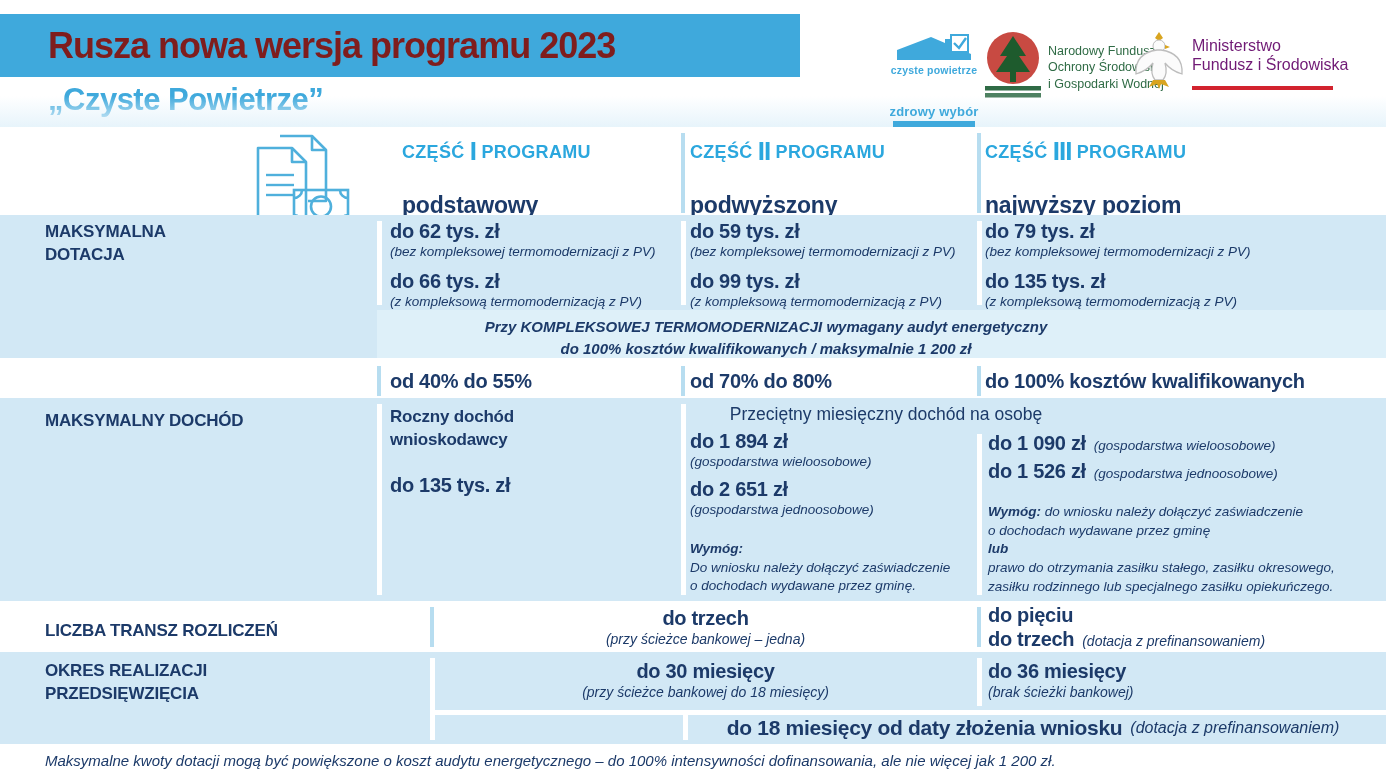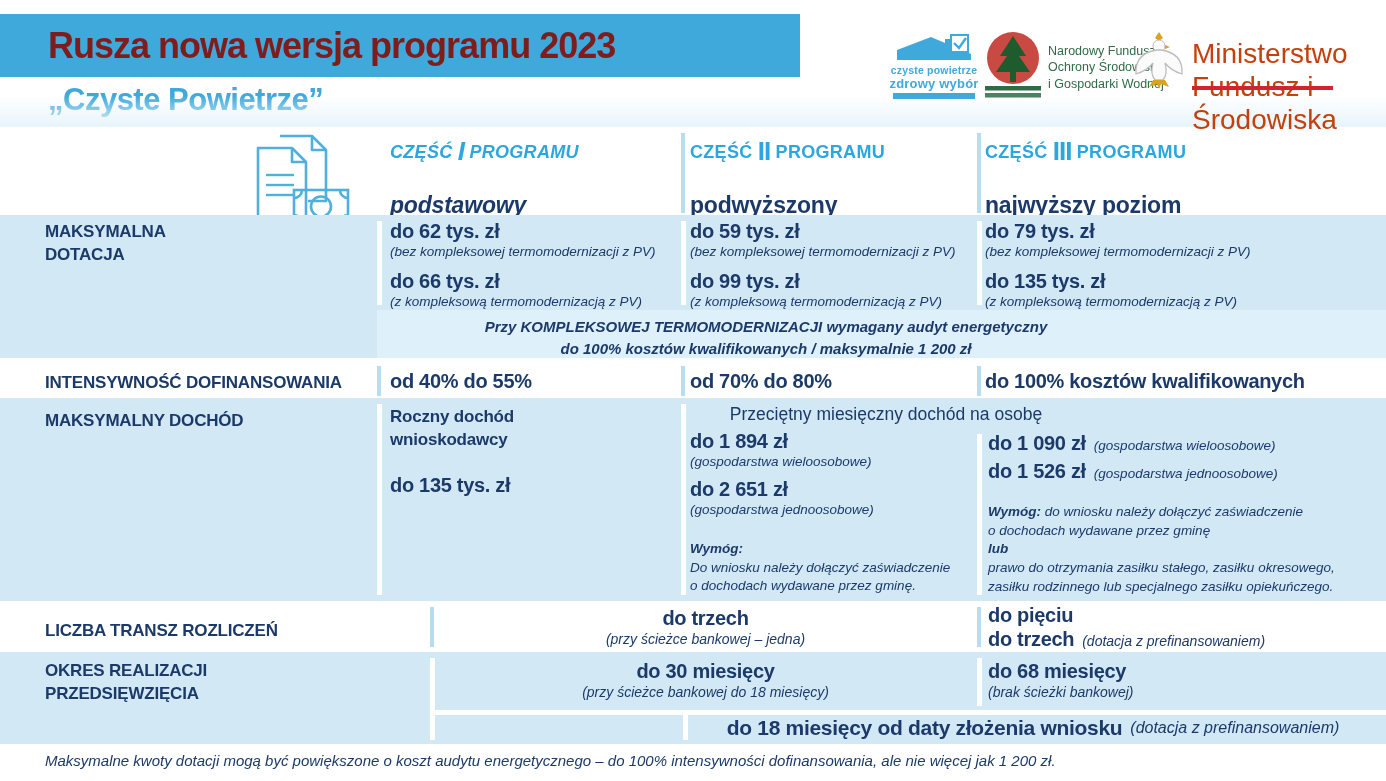--- a/index.html
+++ b/index.html
@@ -16,26 +16,26 @@
   
   .title-band{left:0;top:14px;width:800px;height:63px;background:var(--accent-blue);
               display:flex;align-items:center;}
   .title-text{padding-left:48px;font-size:36px;font-weight:bold;color:#7f1d1d;letter-spacing:-1px;}
   .subtitle-text{left:48px;top:82px;font-size:31px;font-weight:bold;color:var(--accent-blue);letter-spacing:-0.5px;}
   .header-wash{left:0;top:96px;width:1386px;height:31px;background:linear-gradient(rgba(232,244,251,0),#e7f4fb);}
 
   
   .cp-logo{left:886px;top:34px;width:96px;text-align:center;}
   .cp-text1{font-size:10.5px;font-weight:bold;color:var(--accent-blue);letter-spacing:0.2px;}
-  .cp-text2{font-size:13px;font-weight:bold;color:var(--accent-blue);letter-spacing:0.2px;}
+  .cp-text2{font-size:13px;font-weight:bold;color:var(--accent-blue);letter-spacing:0.2px;margin-top:28px;}
   .cp-bar{width:82px;height:6px;background:var(--accent-blue);margin:2px auto 0;}
   .nfos-logo{left:984px;top:30px;}
   .nfos-text{left:1048px;top:43px;font-size:12.5px;line-height:1.3;color:var(--nfos-green);}
   .ministry-eagle{left:1133px;top:30px;}
-  .ministry-text{left:1192px;top:37px;font-size:28px;line-height:1.18;color:#c2410c;}
+  .ministry-text{left:1192px;top:37px;font-size:16px;line-height:1.18;color:#701a75;}
   .ministry-line{left:1192px;top:86px;width:141px;height:4px;background:var(--ministry-red);}
 
   
   .col-head{top:136px;width:230px;}
   .czesc{color:var(--part-blue);font-weight:bold;font-size:18px;letter-spacing:0.3px;white-space:nowrap;}
   .czesc .num{font-size:26px;vertical-align:-2px;letter-spacing:-1px;}
   .col-sub{margin-top:24px;font-size:23px;font-weight:bold;color:var(--navy);line-height:1.25;width:215px;letter-spacing:-0.2px;}
 
   
   .band{left:0;width:1386px;}
@@ -130,21 +130,21 @@
         <rect x="44" y="57" width="54" height="33"></rect>
         <circle cx="71" cy="73.5" r="10"></circle>
         <path d="M44,65 A8,8 0 0 0 52,57 M90,57 A8,8 0 0 0 98,65 M98,82 A8,8 0 0 0 90,90 M52,90 A8,8 0 0 0 44,82"></path>
       </g>
     </svg>
   </div>
 
   <div class="abs vdiv-b" style="left:681px;top:133px;height:80px;"></div>
   <div class="abs vdiv-b" style="left:977px;top:133px;height:80px;"></div>
 
-  <div class="abs col-head" style="left:390px;font-style:italic;">
+  <div class="abs col-head" style="left:402px;">
     <div class="czesc"><span>CZĘŚĆ</span> <span class="num">I</span> <span>PROGRAMU</span></div>
     <div class="col-sub">podstawowy poziom dofinansowania</div>
   </div>
   <div class="abs col-head" style="left:690px;">
     <div class="czesc"><span>CZĘŚĆ</span> <span class="num">II</span> <span>PROGRAMU</span></div>
     <div class="col-sub">podwyższony poziom dofinansowania</div>
   </div>
   <div class="abs col-head" style="left:985px;">
     <div class="czesc"><span>CZĘŚĆ</span> <span class="num">III</span> <span>PROGRAMU</span></div>
     <div class="col-sub">najwyższy poziom energetycznego</div>
@@ -181,21 +181,20 @@
   </div>
 
   <div class="abs audit-note">
     <div>Przy KOMPLEKSOWEJ TERMOMODERNIZACJI wymagany audyt energetyczny</div>
     <div>do 100% kosztów kwalifikowanych / maksymalnie 1 200 zł</div>
   </div>
 
   <div class="abs vdiv-b" style="left:377px;top:366px;height:30px;"></div>
   <div class="abs vdiv-b" style="left:681px;top:366px;height:30px;"></div>
   <div class="abs vdiv-b" style="left:977px;top:366px;height:30px;"></div>
-  <div class="abs row-label" style="top:372px;">INTENSYWNOŚĆ DOFINANSOWANIA</div>
   <div class="abs val" style="left:390px;top:370px;">od 40% do 55%</div>
   <div class="abs val" style="left:690px;top:370px;">od 70% do 80%</div>
   <div class="abs val" style="left:985px;top:370px;">do 100% kosztów kwalifikowanych</div>
 
   <div class="abs band blue" style="top:398px;height:203px;"></div>
   <div class="abs vdiv-w" style="left:377px;top:404px;height:191px;"></div>
   <div class="abs vdiv-w" style="left:681px;top:404px;height:191px;"></div>
   <div class="abs vdiv-w" style="left:977px;top:434px;height:161px;"></div>
   <div class="abs row-label" style="top:410px;">MAKSYMALNY DOCHÓD</div>
 
@@ -262,21 +261,21 @@
   <div class="abs vdiv-w" style="left:683px;top:715px;height:25px;"></div>
   <div class="abs row-label" style="top:660px;">
     <div>OKRES REALIZACJI</div>
     <div>PRZEDSIĘWZIĘCIA</div>
   </div>
   <div class="abs mid-center" style="left:434px;top:660px;width:543px;">
     <div class="amount">do 30 miesięcy</div>
     <div class="small-note" style="font-size:14px;">(przy ścieżce bankowej do 18 miesięcy)</div>
   </div>
   <div class="abs" style="left:988px;top:660px;">
-    <div class="amount">do 68 miesięcy</div>
+    <div class="amount">do 36 miesięcy</div>
     <div class="small-note" style="font-size:14px;">(brak ścieżki bankowej)</div>
   </div>
   <div class="abs band-text" style="left:683px;top:713px;width:700px;height:29px;">
     <span class="band-main">do 18 miesięcy od daty złożenia wniosku</span>
     <span class="band-note">(dotacja z prefinansowaniem)</span>
   </div>
 
   <div class="abs footer-text">Maksymalne kwoty dotacji mogą być powiększone o koszt audytu energetycznego – do 100% intensywności dofinansowania, ale nie więcej jak 1 200 zł.</div>
 
 </div>

